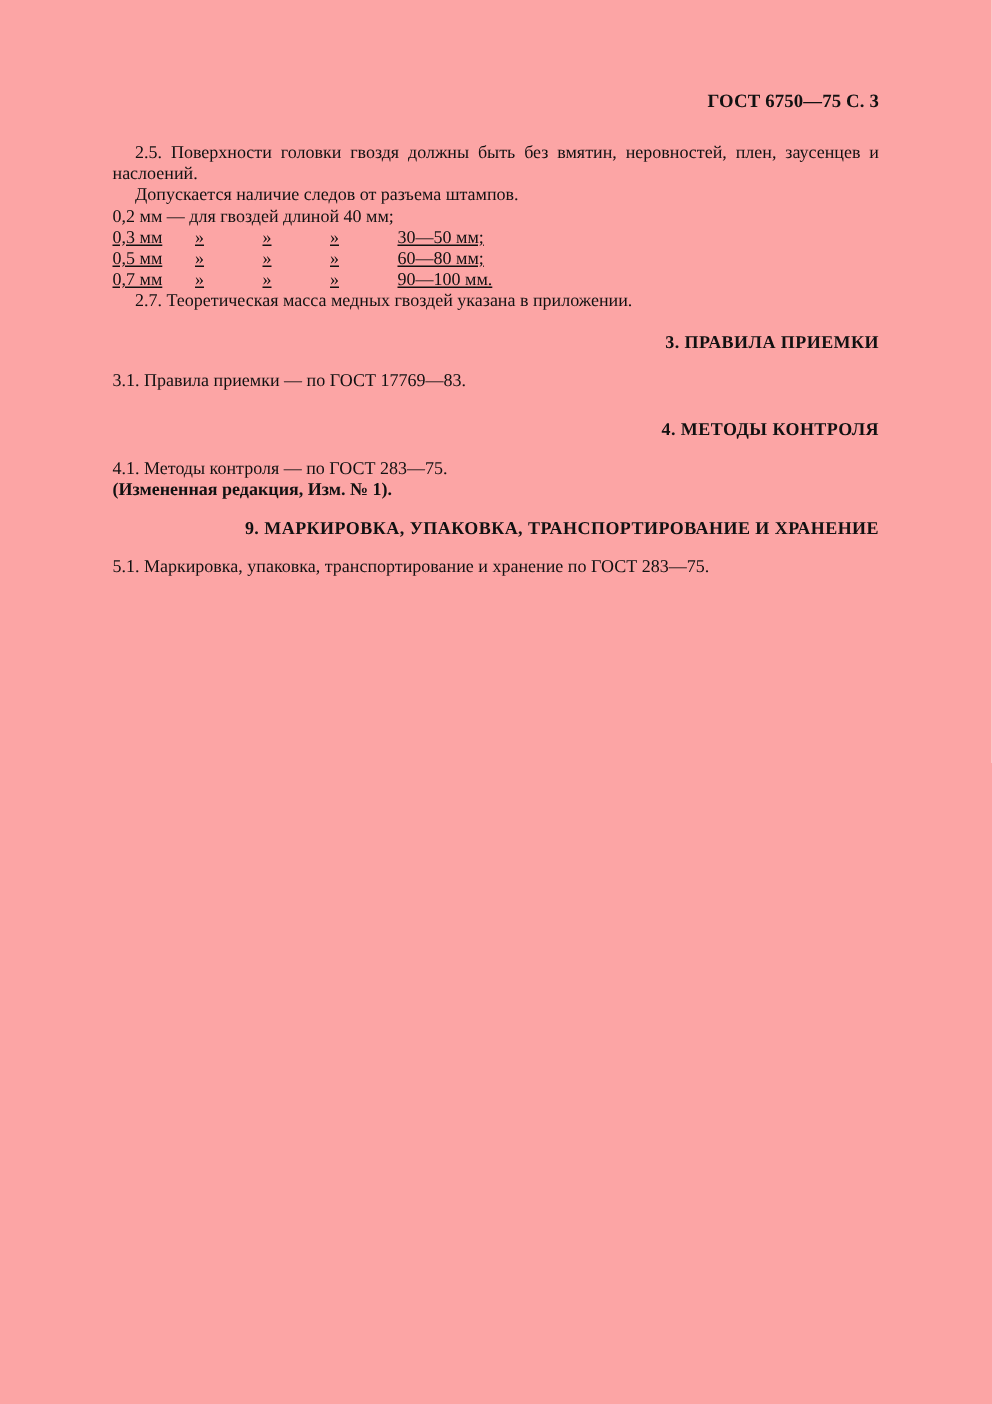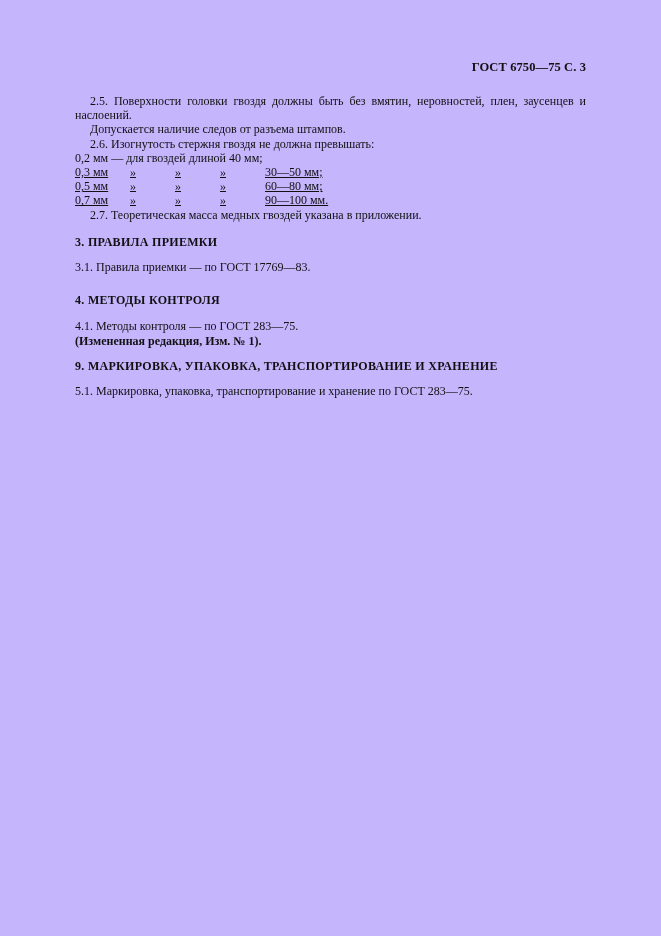--- a/index.html
+++ b/index.html
@@ -1,38 +1,37 @@
 <!DOCTYPE html>
 <html><head>
 <meta charset="utf-8">
 <style>
   html, body { margin: 0; padding: 0; background: #ffffff; }
   body { width: 661px; height: 936px; position: relative; overflow: hidden;
          font-family: "Liberation Serif", "DejaVu Serif", serif; color: #111; }
-  .page { position: absolute; left: 0; top: 0; width: 661px; height: 936px; background: #c4b5fd; }
+  .page { position: absolute; left: 0; top: 0; width: 661px; height: 936px; background: #fca5a5; }
   .header { position: absolute; top: 60px; right: 75px; font-weight: bold; font-size: 12.5px; letter-spacing: 0.1px; }
   .body { position: absolute; left: 75px; top: 94px; width: 511px; font-size: 12px; line-height: 14.2px; }
   .p { margin: 0; text-align: justify; }
   .ind { text-indent: 15px; }
   .row { display: flex; white-space: nowrap; text-decoration: underline; }
   .row span { display: inline-block; }
   .c1 { width: 55px; } .c2 { width: 45px; } .c3 { width: 45px; } .c4 { width: 45px; }
-  .sec { text-align: left; font-weight: bold; font-size: 12px; letter-spacing: 0.3px; margin: 0; }
+  .sec { text-align: right; font-weight: bold; font-size: 12px; letter-spacing: 0.3px; margin: 0; }
   .bold { font-weight: bold; margin: 0; }
 </style>
 </head>
 <body>
 
 <div class="page">
   <div class="header">ГОСТ 6750—75 С. 3</div>
 
   <div class="body">
     <p class="p ind">2.5. Поверхности головки гвоздя должны быть без вмятин, неровностей, плен, заусенцев и наслоений.</p>
     <p class="p ind">Допускается наличие следов от разъема штампов.</p>
-    <p class="p ind">2.6. Изогнутость стержня гвоздя не должна превышать:</p>
     <p class="p">0,2 мм — для гвоздей длиной 40 мм;</p>
 
     <div class="row">
       <span class="c1">0,3 мм</span>
       <span class="c2">»</span>
       <span class="c3">»</span>
       <span class="c4">»</span>
       <span>30—50 мм;</span>
     </div>
     <div class="row">

